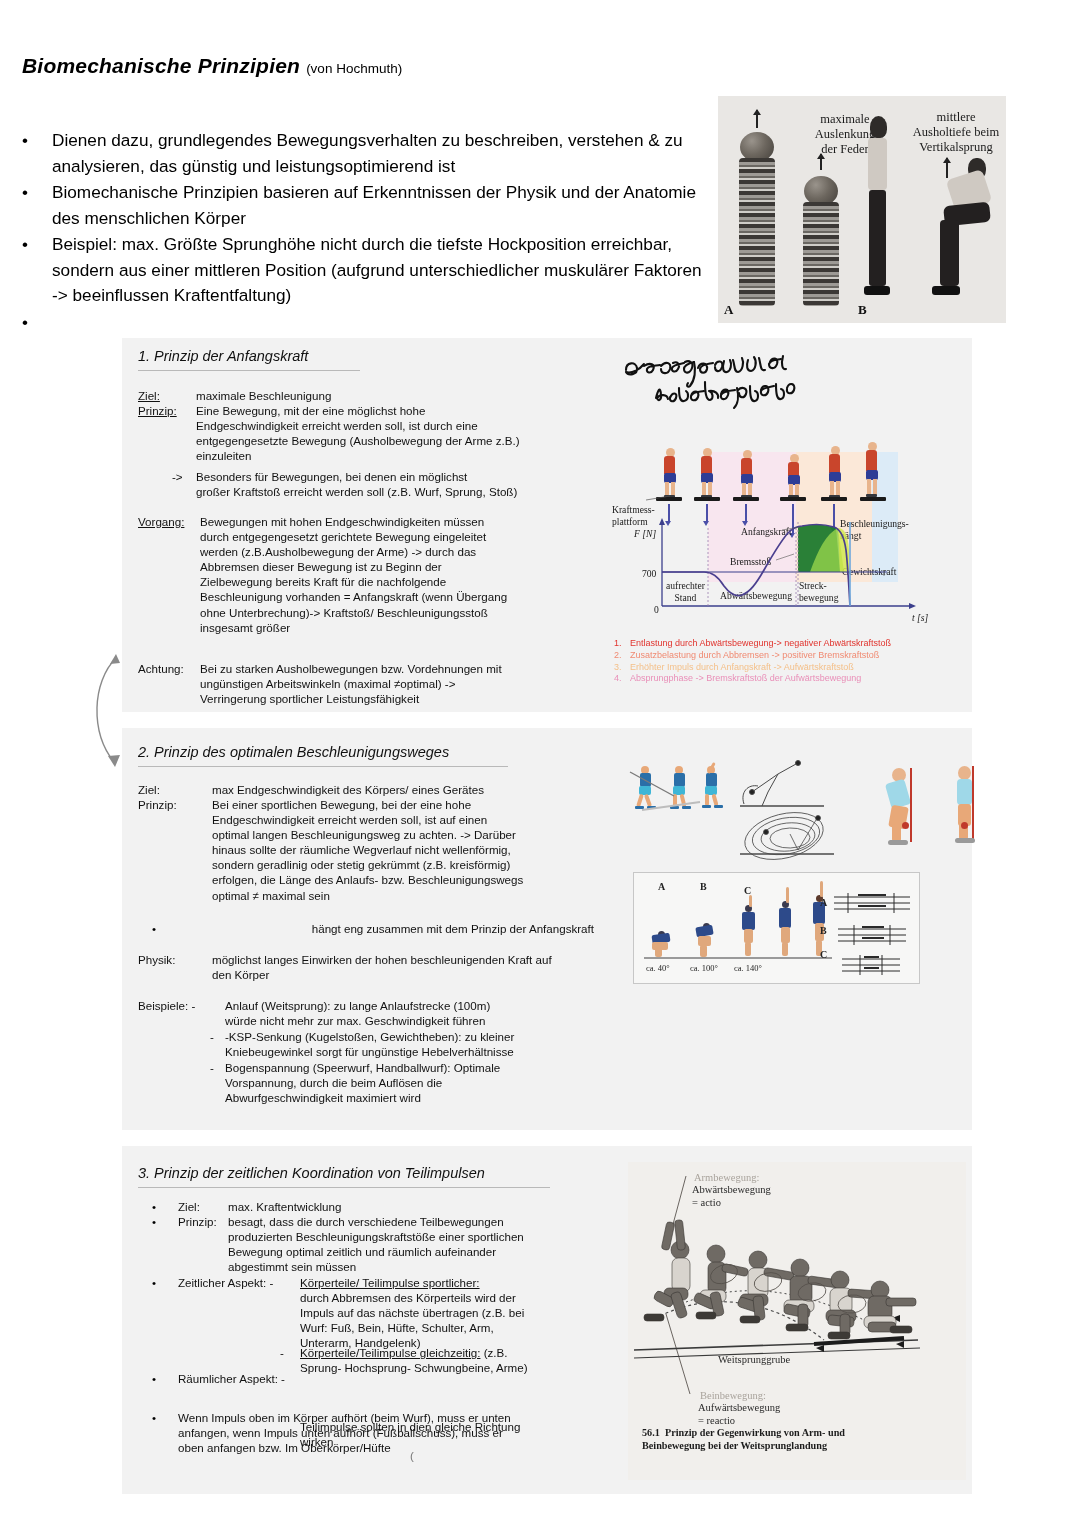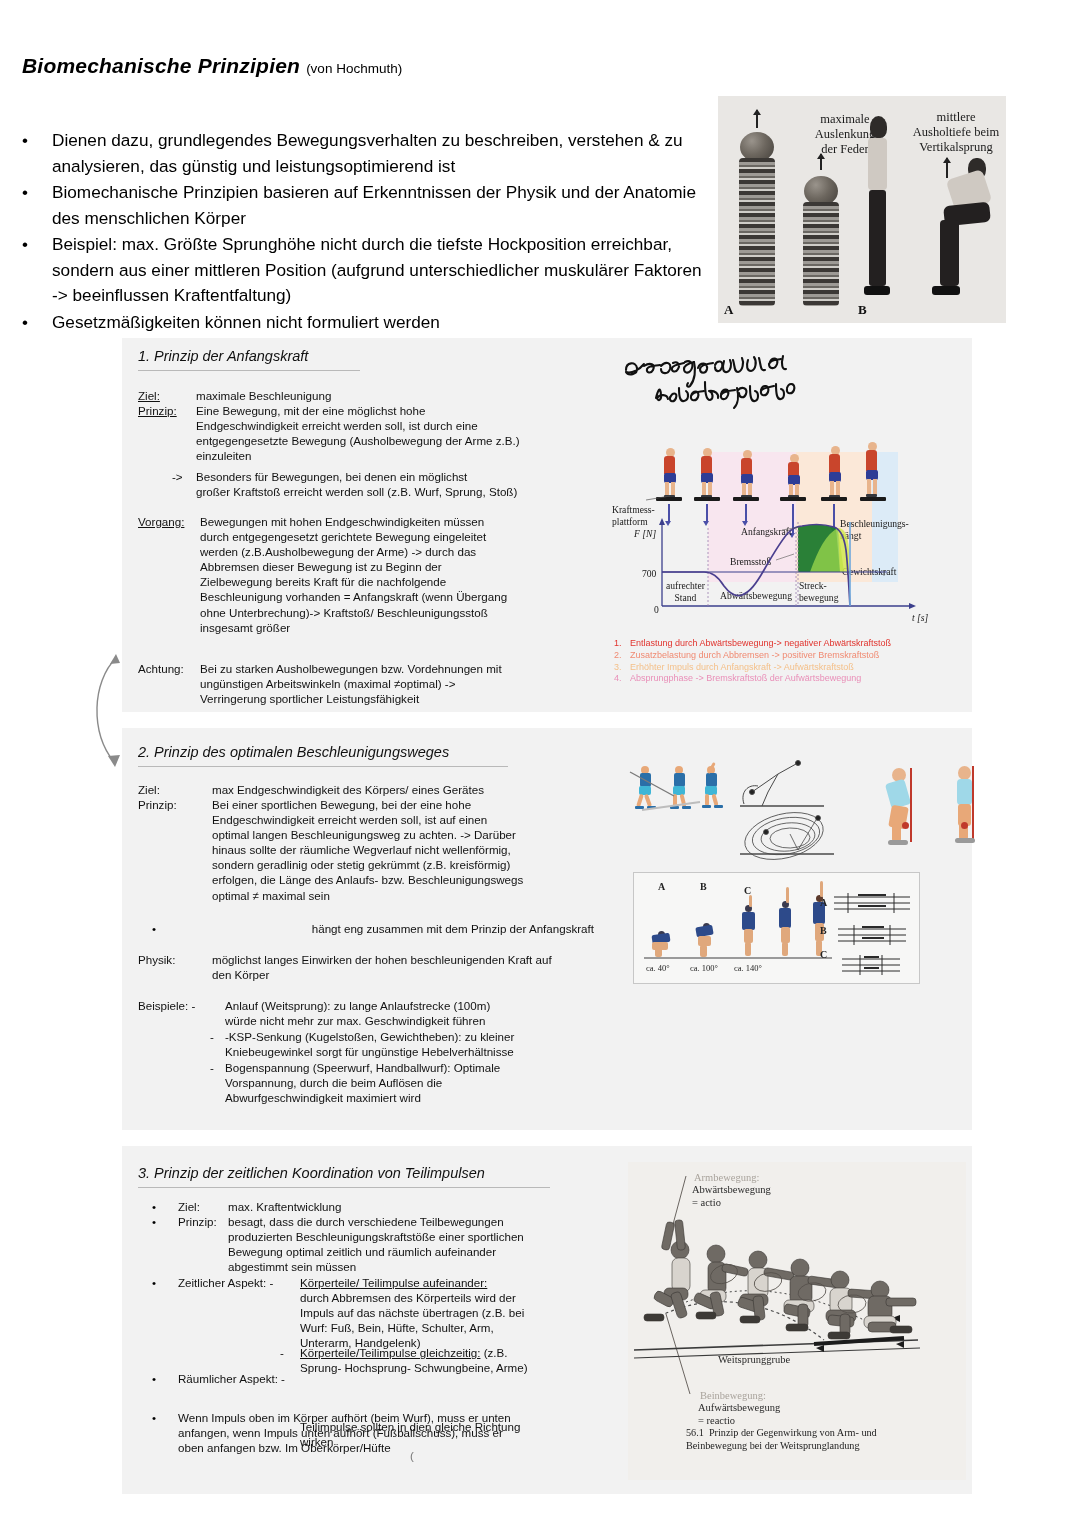--- a/index.html
+++ b/index.html
@@ -256,25 +256,24 @@
     color: #2a2a2a;
     white-space: pre;
   }
   .a3-faint {
     color: #a9a39c;
   }
   .a3-cap {
     position:absolute;
     font-family:"Liberation Serif", serif;
     font-size: 10.2px;
-    font-weight: normal;
+    font-weight: bold;
     line-height: 13px;
     color:#1c1c1c;
     white-space: pre;
-    margin-left: 44px;
   }
 
   
   .curve-arrow { position: absolute; left: 86px; top: 648px; }
 
   
   .handwrite {
     position: absolute;
     left: 620px;
     top: 352px;
@@ -298,21 +297,20 @@
   <div class="b-row">
     <span class="b-dot">•</span>
     <span class="b-txt">Biomechanische Prinzipien basieren auf Erkenntnissen der Physik und der Anatomie des menschlichen Körper</span>
   </div>
   <div class="b-row">
     <span class="b-dot">•</span>
     <span class="b-txt">Beispiel: max. Größte Sprunghöhe nicht durch die tiefste Hockposition erreichbar, sondern aus einer mittleren Position (aufgrund unterschiedlicher muskulärer Faktoren -&gt; beeinflussen Kraftentfaltung)</span>
   </div>
   <div class="b-row">
     <span class="b-dot">•</span>
-    <span class="b-txt">Gesetzmäßigkeiten können nicht formuliert werden</span>
   </div>
 </div>
 
 <div class="photo-top">
 
   <div class="arrow-up" style="left:38px; top:14px; height:18px;"></div>
   <div class="ball" style="left:22px; top:36px; width:34px; height:30px;"></div>
   <div class="spring" style="left:21px; top:62px; width:36px; height:148px;"></div>
   <div class="ph-letter" style="left:6px; top:206px;">A</div>
 
@@ -756,21 +754,21 @@
 
 <div class="bullet-dot" style="left:152px; top:1214px;">•</div>
 <div class="lbl" style="left:178px; top:1214px;">Prinzip:</div>
 <div class="txt" style="left:228px; top:1214px; width:340px;">besagt, dass die durch verschiedene Teilbewegungen
 produzierten Beschleunigungskraftstöße einer sportlichen
 Bewegung optimal zeitlich und räumlich aufeinander
 abgestimmt sein müssen</div>
 
 <div class="bullet-dot" style="left:152px; top:1275px;">•</div>
 <div class="lbl" style="left:178px; top:1275px;">Zeitlicher Aspekt:  -</div>
-<div class="lbl u" style="left:300px; top:1275px;">Körperteile/ Teilimpulse aufeinander:</div>
+<div class="lbl u" style="left:300px; top:1275px;">Körperteile/ Teilimpulse sportlicher:</div>
 <div class="txt" style="left:300px; top:1290px; width:270px;">durch Abbremsen des Körperteils wird der
 Impuls auf das nächste übertragen (z.B. bei
 Wurf: Fuß, Bein, Hüfte, Schulter, Arm,
 Unterarm, Handgelenk)</div>
 
 <div class="lbl" style="left:280px; top:1345px;">-</div>
 <div class="lbl" style="left:300px; top:1345px;">
   <span class="u">Körperteile/Teilimpulse gleichzeitig:</span><span style="white-space:pre-wrap;"> (z.B.
 Sprung- Hochsprung- Schwungbeine, Arme)</span>
 </div>

